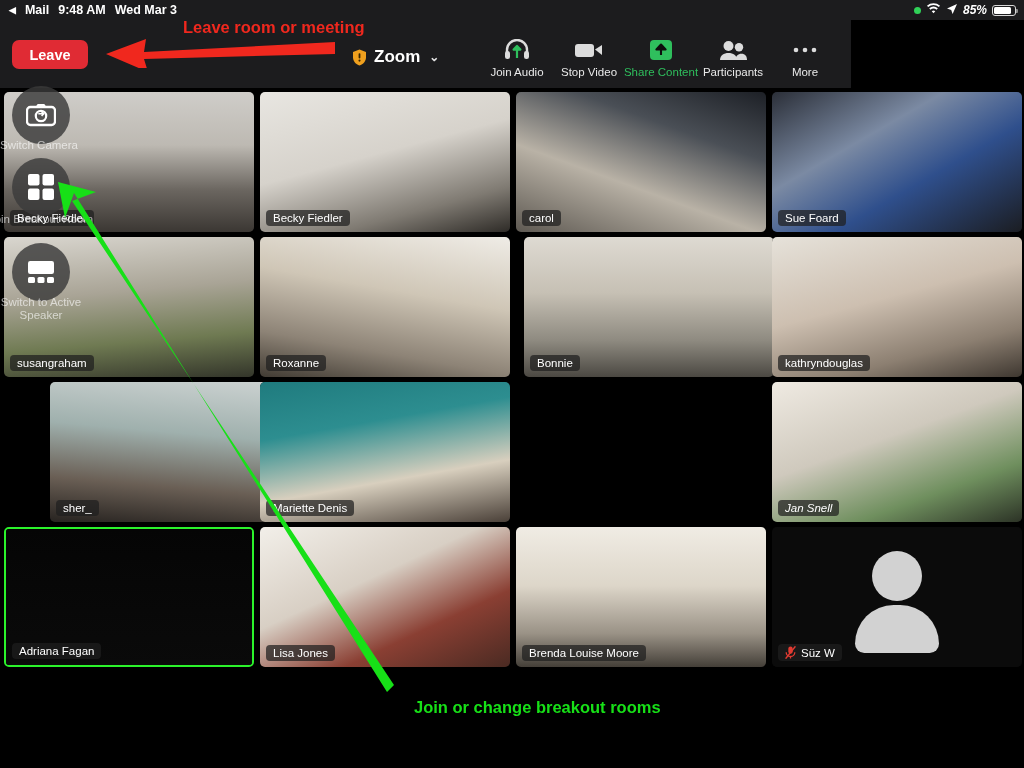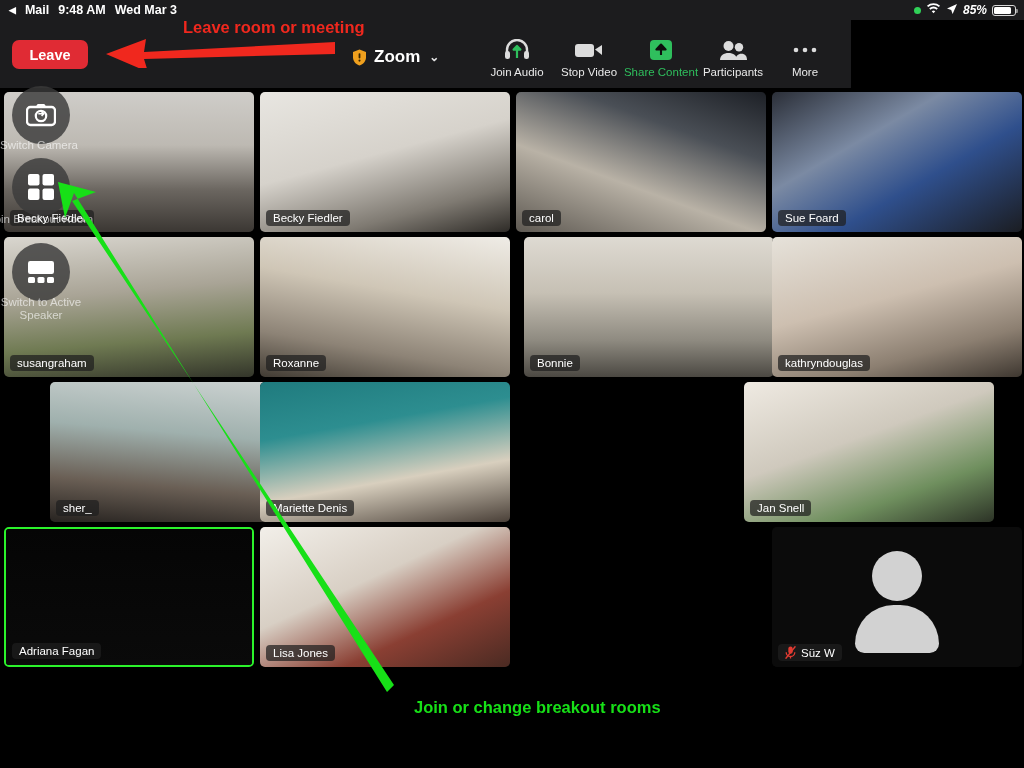--- a/index.html
+++ b/index.html
@@ -273,36 +273,42 @@
         <div class="nameplate">
           <span>sher_</span>
         </div>
       </div>
       <div class="tile" style="left: 260px; top: 294px;">
         <div class="vid" style="background: linear-gradient(170deg, rgb(31, 123, 126) 0%, rgb(45, 142, 144) 32%, rgb(216, 207, 190) 66%, rgb(74, 64, 56) 100%);"></div>
         <div class="nameplate">
           <span>Mariette Denis</span>
         </div>
       </div>
-      <div class="tile" style="left: 744px; top: 294px;">
+      <div class="tile" style="left: 772px; top: 294px; font-style: italic;">
         <div class="vid" style="background: linear-gradient(160deg, rgb(239, 234, 226) 0%, rgb(207, 201, 189) 42%, rgb(111, 143, 94) 74%, rgb(44, 51, 38) 100%);"></div>
         <div class="nameplate">
           <span>Jan Snell</span>
         </div>
       </div>
       <div class="tile speaking" style="left: 4px; top: 439px;">
         <div class="vid" style="background: linear-gradient(rgb(5, 5, 5) 0%, rgb(10, 10, 10) 100%);"></div>
         <div class="nameplate">
           <span>Adriana Fagan</span>
         </div>
       </div>
       <div class="tile" style="left: 260px; top: 439px;">
         <div class="vid" style="background: linear-gradient(155deg, rgb(242, 239, 233) 0%, rgb(216, 207, 196) 40%, rgb(138, 63, 51) 70%, rgb(74, 42, 34) 100%);"></div>
         <div class="nameplate">
           <span>Lisa Jones</span>
+        </div>
+      </div>
+      <div class="tile" style="left: 516px; top: 439px;">
+        <div class="vid" style="background: linear-gradient(rgb(240, 236, 228) 0%, rgb(221, 214, 201) 42%, rgb(154, 146, 134) 76%, rgb(68, 63, 56) 100%);"></div>
+        <div class="nameplate">
+          <span>Brenda Louise Moore</span>
         </div>
       </div>
       <div class="tile" style="left: 772px; top: 439px;">
         <div class="avatar-bg">
           <div class="av-head"></div>
           <div class="av-body"></div>
         </div>
         <div class="nameplate">
           <span class="mute-ico"><svg width="11" height="13" viewBox="0 0 11 13">
               <rect x="3.3" y="0.6" width="4.4" height="7.2" rx="2.2" fill="#e23b32"></rect>

